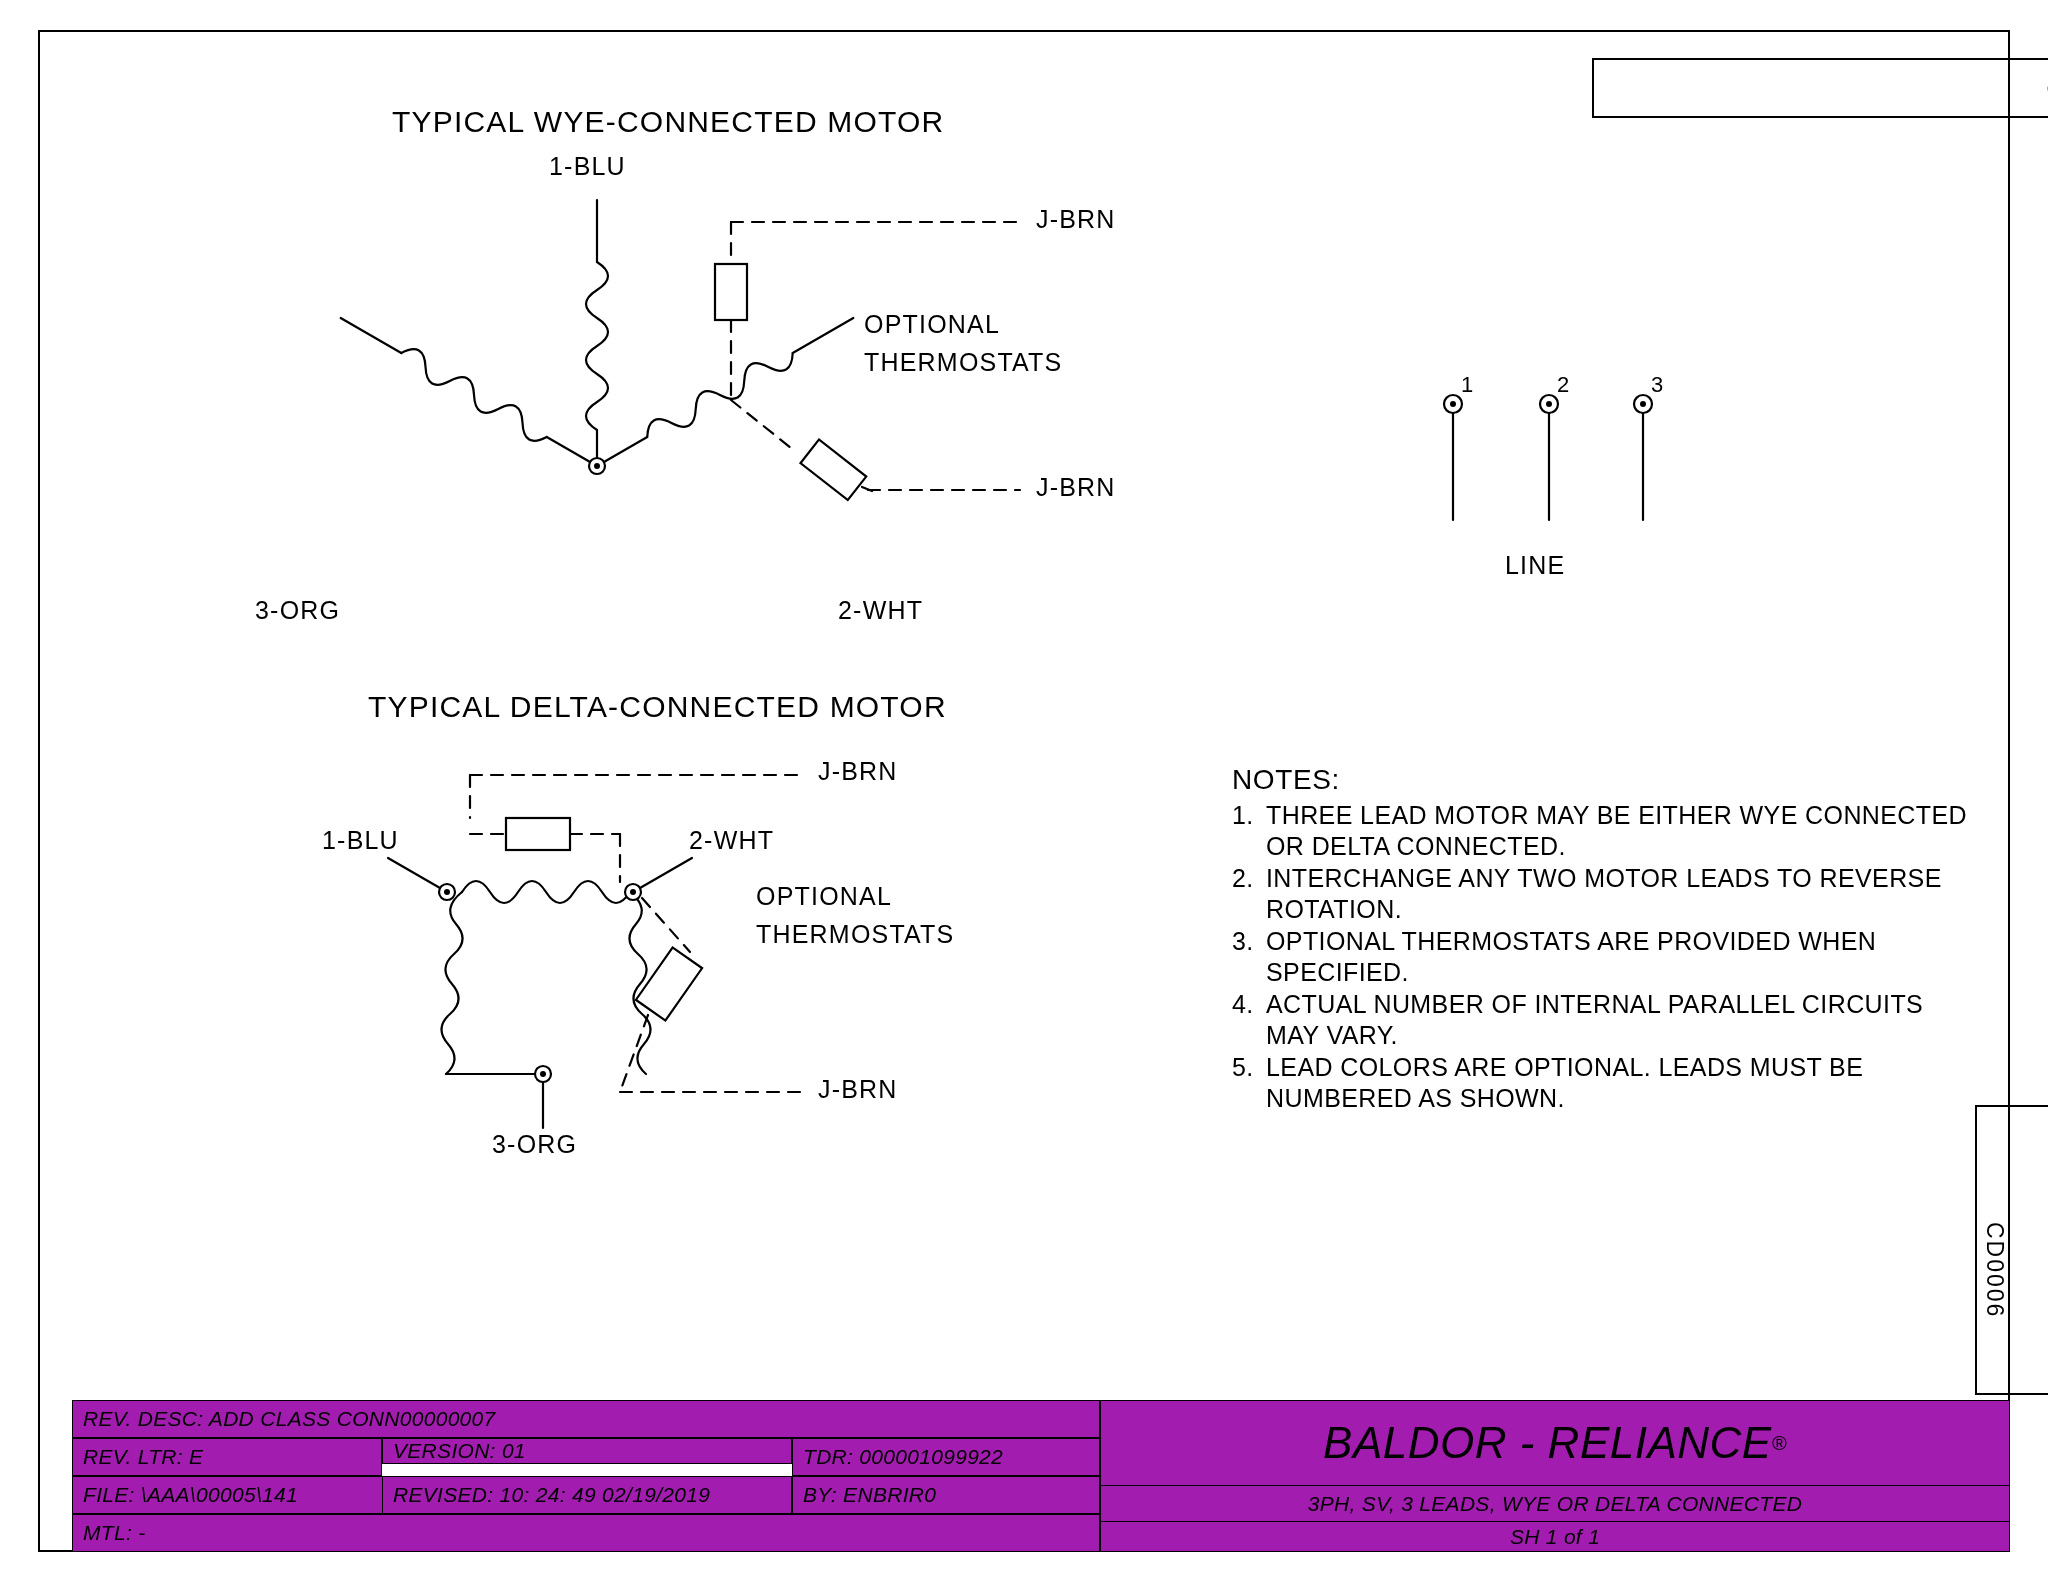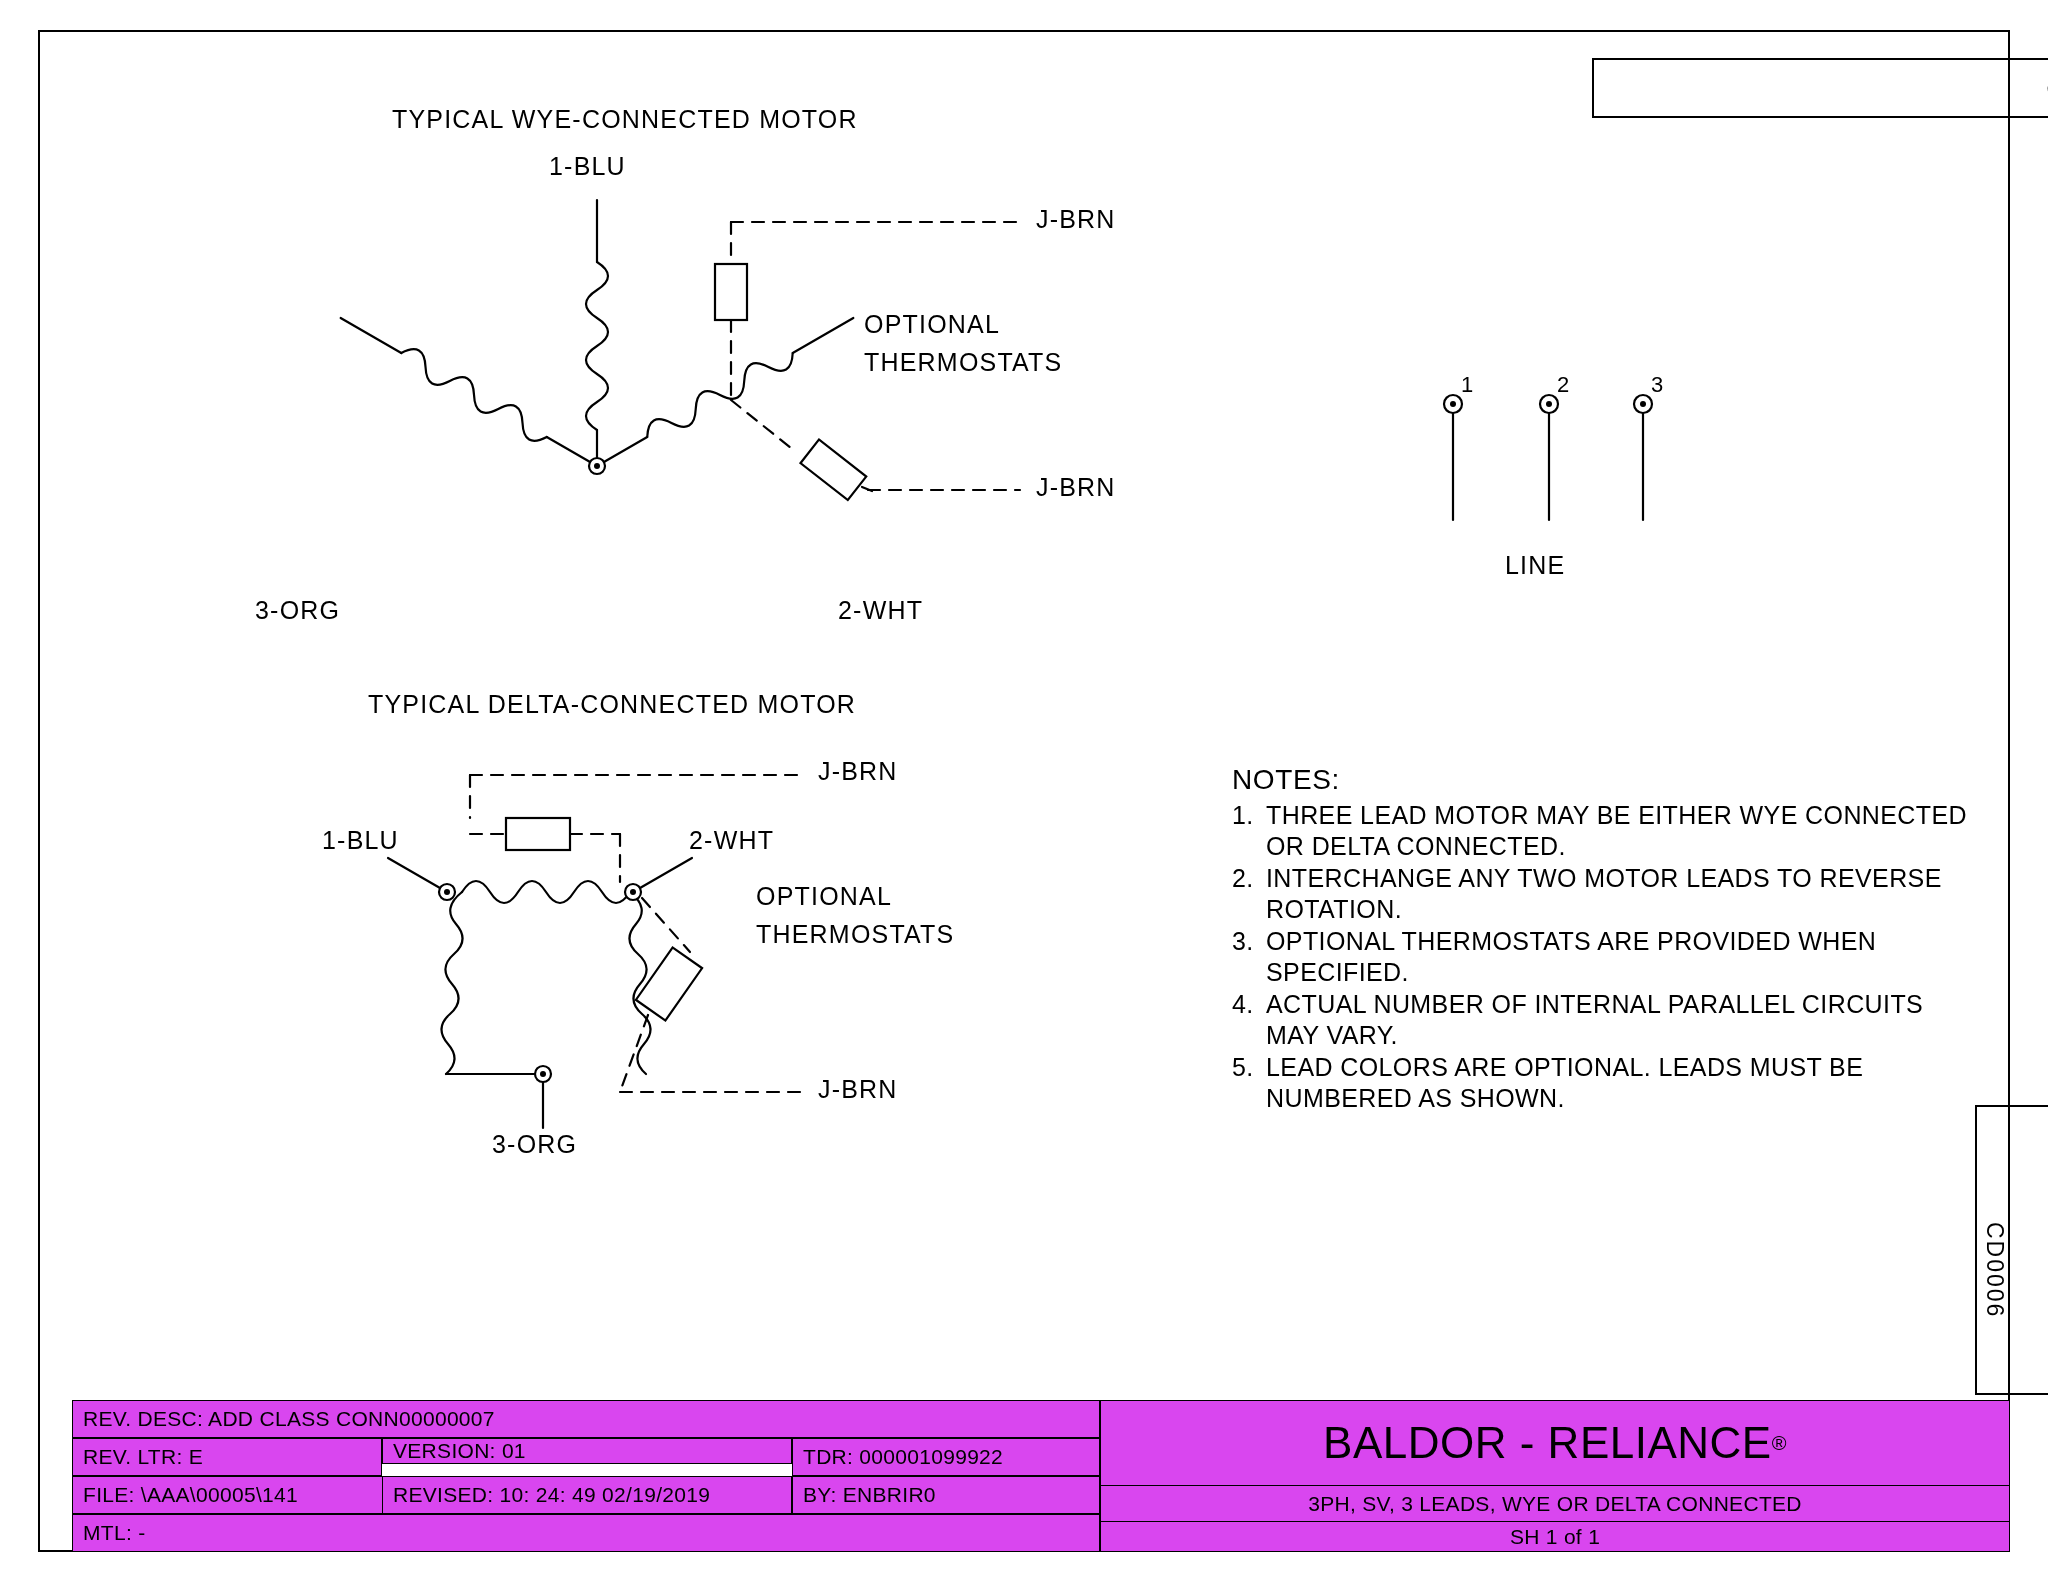--- a/index.html
+++ b/index.html
@@ -36,34 +36,35 @@
     left: 0; top: 0;
     width: 2048px;
     height: 1582px;
   }
   .txt {
     position: absolute;
     white-space: pre;
     font-family: "Liberation Sans", sans-serif;
     letter-spacing: 0.5px;
   }
-  .t-title { font-size: 25px; letter-spacing: 1.2px; }
+  .t-title { font-size: 30px; letter-spacing: 1.2px; }
   .t-lead  { font-size: 25px; letter-spacing: 1.2px; }
   .t-note  { font-size: 28px; letter-spacing: 0.6px; }
   .t-num   { font-size: 22px; }
   .tb-cell {
     position: absolute;
     box-sizing: border-box;
     border: 1.5px solid #000;
     display: flex;
     align-items: center;
     padding-left: 10px;
     font-size: 21px;
     letter-spacing: 0.3px;
-    background: #d946ef;
+    background: #a21caf;
+    font-style: italic;
   }
   .tb-cell.center {
     justify-content: center;
     padding-left: 0;
   }
   .brand {
     font-size: 44px;
     letter-spacing: 0.5px;
   }
   .side-label {

